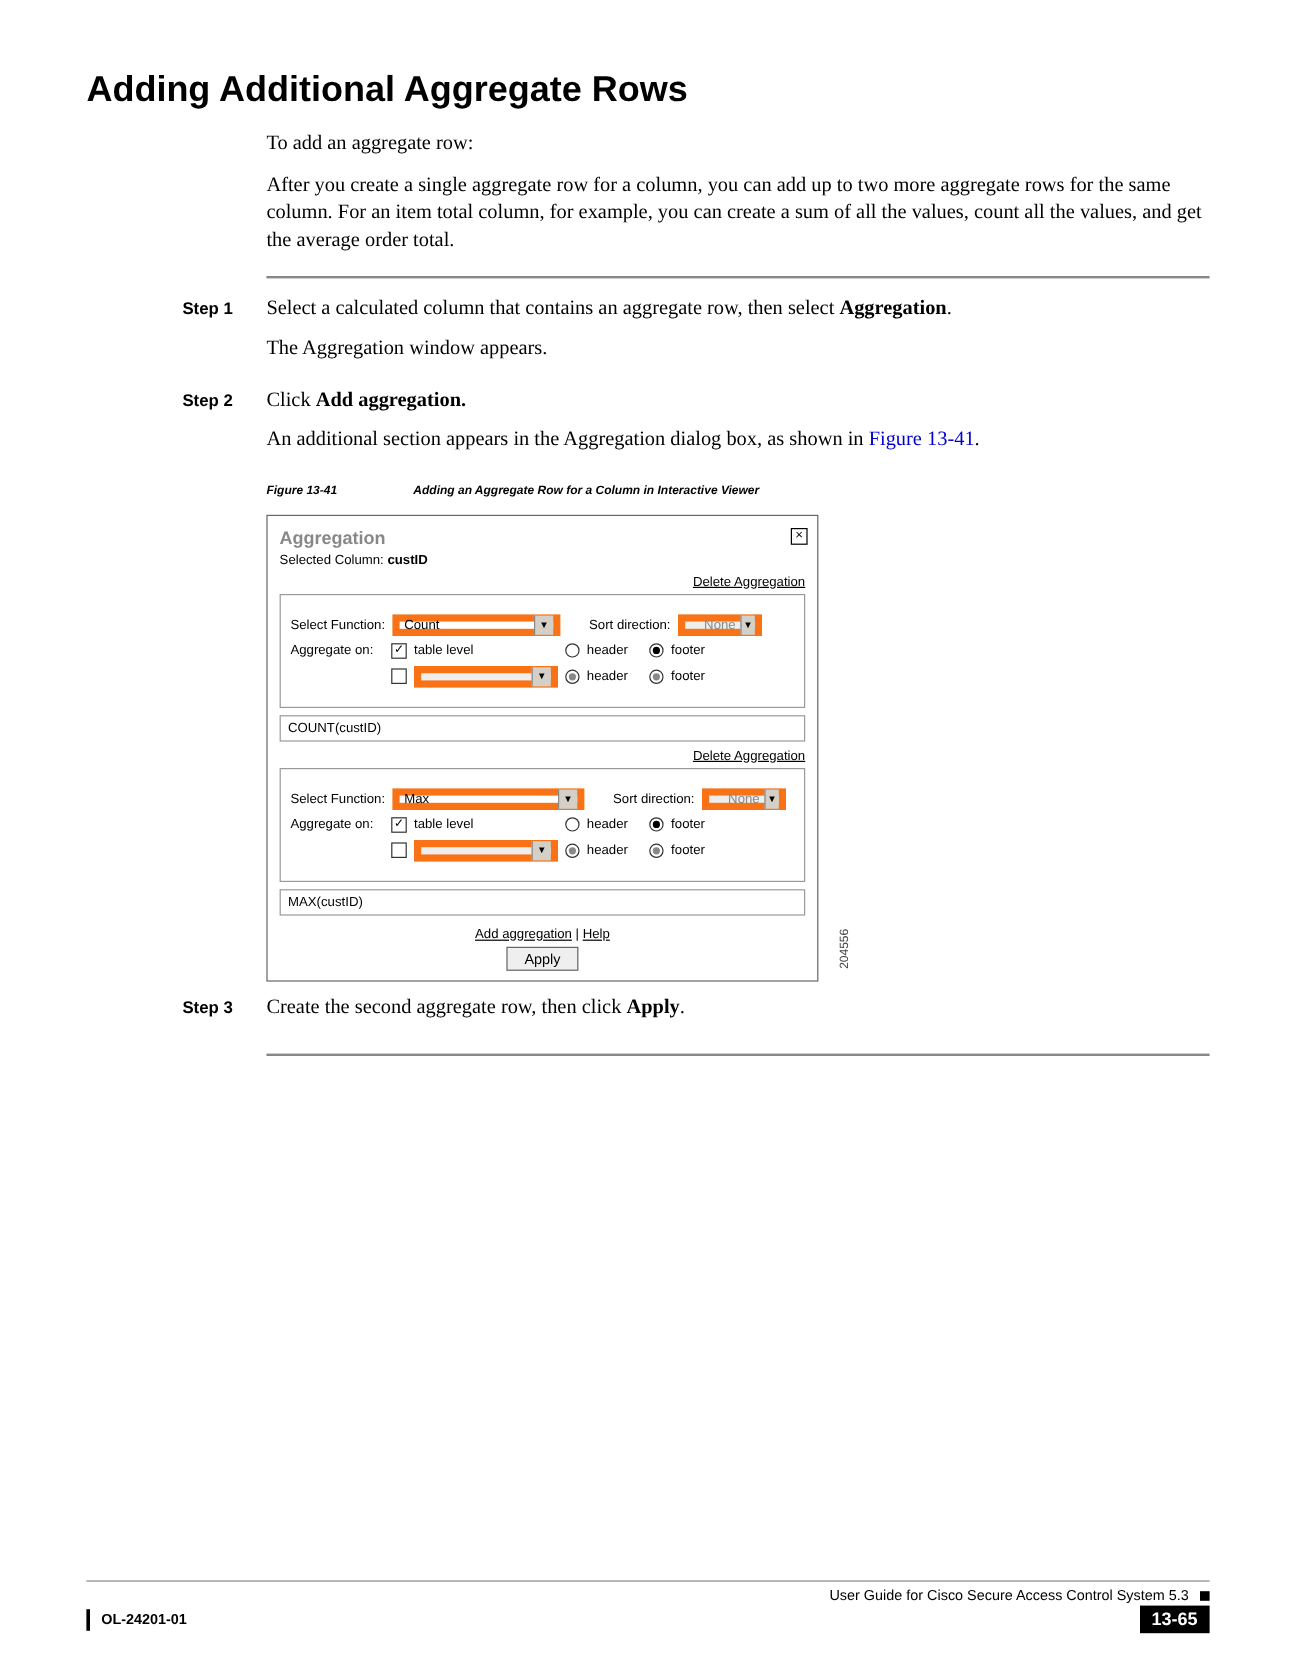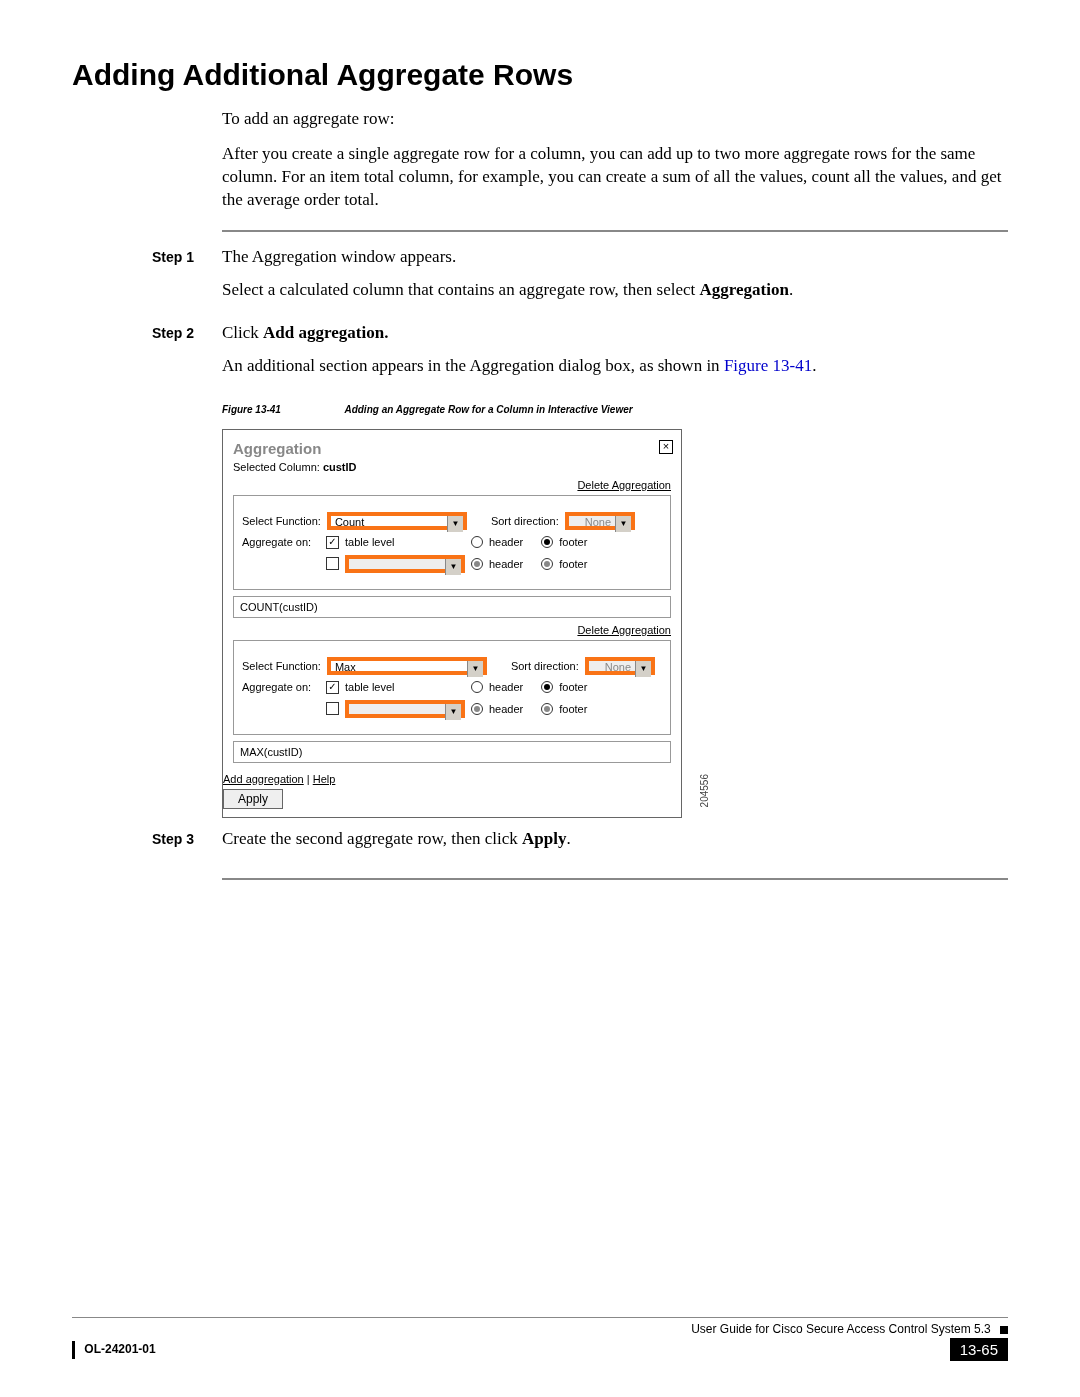--- a/index.html
+++ b/index.html
@@ -160,22 +160,22 @@
   .row {
     display: flex;
     align-items: center;
     gap: 6px;
     margin-bottom: 6px;
   }
   .row:last-child { margin-bottom: 0; }
   .lbl { white-space: nowrap; }
   .combo {
     display: inline-flex;
-    align-items: flex-start;
-    border: 4px solid #f97316;
+    align-items: center;
+    border: 6px solid #f97316;
     height: 18px;
     background: #fff;
   }
   .combo .txt { padding: 0 4px; font-size: 11px; flex: 1; }
   .combo .drop {
     width: 16px;
     height: 16px;
     background: #d4d0c8;
     border-left: 1px solid #888;
     display: flex; align-items: center; justify-content: center;
@@ -202,21 +202,21 @@
     width: 6px; height: 6px; border-radius: 50%;
     background: #000;
   }
   .result-box {
     margin: 4px 10px 6px 10px;
     border: 1px solid #999;
     padding: 4px 6px;
     font-size: 11px;
   }
   .dlg-footer {
-    text-align: left;
+    text-align: center;
     font-size: 11px;
     padding-top: 4px;
   }
   .dlg-footer .link { text-decoration: underline; }
   .apply-btn {
     margin-top: 4px;
     display: inline-block;
     border: 1px solid #666;
     padding: 2px 14px;
     background: #efefef;
@@ -271,21 +271,21 @@
     display: inline-block;
     width: 3px; height: 18px;
     background: #000;
     vertical-align: middle;
     margin-right: 6px;
   }
   .pg-footer .pg-no {
     background: #000;
     color: #fff;
     font-family: Arial, Helvetica, sans-serif;
-    font-weight: normal;
+    font-weight: bold;
     font-size: 15px;
     padding: 3px 10px;
   }
 </style>
 </head>
 <body>
 
 <div class="page-content">
 
 
@@ -294,24 +294,24 @@
   <div class="body-text">
     <p>To add an aggregate row:</p>
     <p>After you create a single aggregate row for a column, you can add up to two more aggregate rows for the same column. For an item total column, for example, you can create a sum of all the values, count all the values, and get the average order total.</p>
   </div>
 
   <div class="steps-divider"></div>
 
   <div class="step-row">
     <div class="step-label">Step 1</div>
     <div class="step-body">
-      <p>The Aggregation window appears.</p>
       <p>
         <span>Select a calculated column that contains an aggregate row, then select </span><span class="bold">Aggregation</span><span>.</span>
       </p>
+      <p>The Aggregation window appears.</p>
     </div>
   </div>
 
   <div class="step-row">
     <div class="step-label">Step 2</div>
     <div class="step-body">
       <p>
         <span>Click </span><span class="bold">Add aggregation.</span>
       </p>
       <p>

